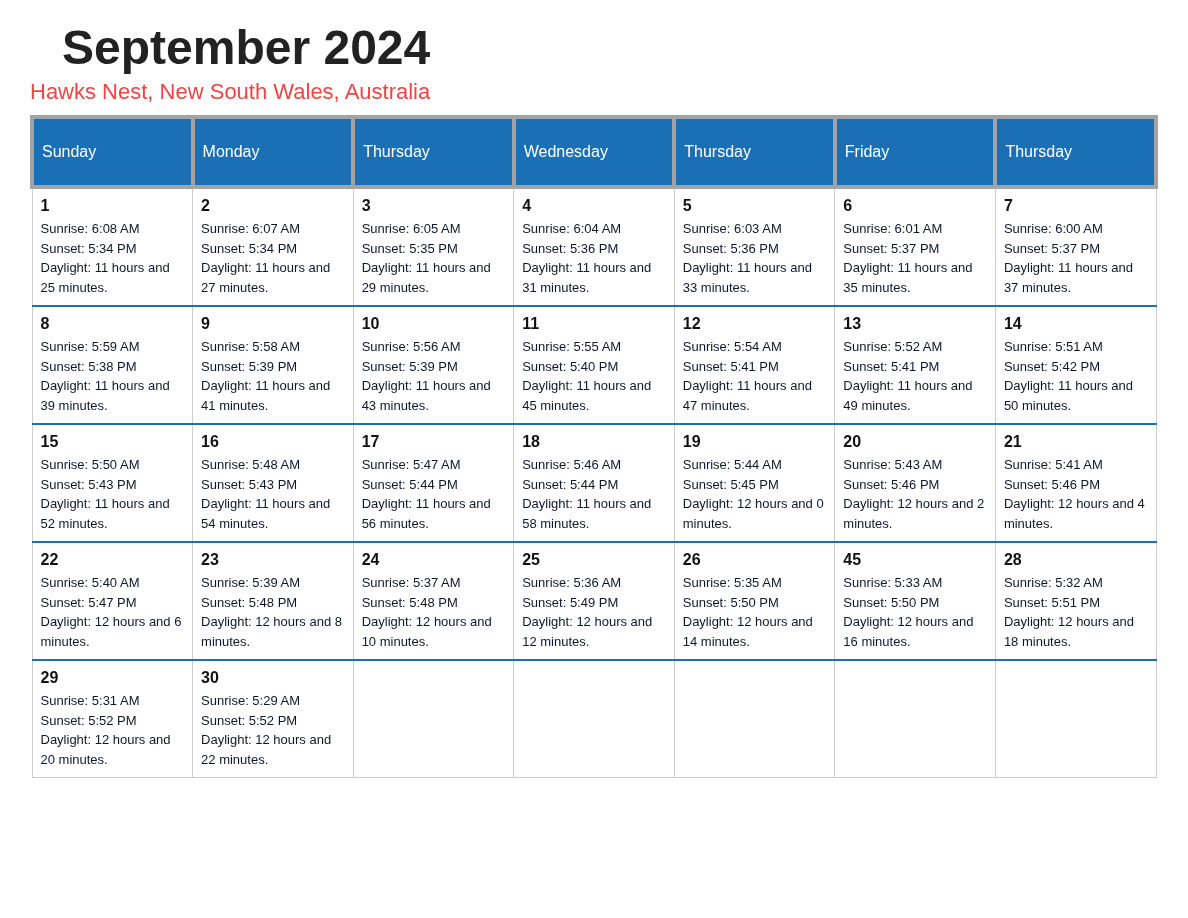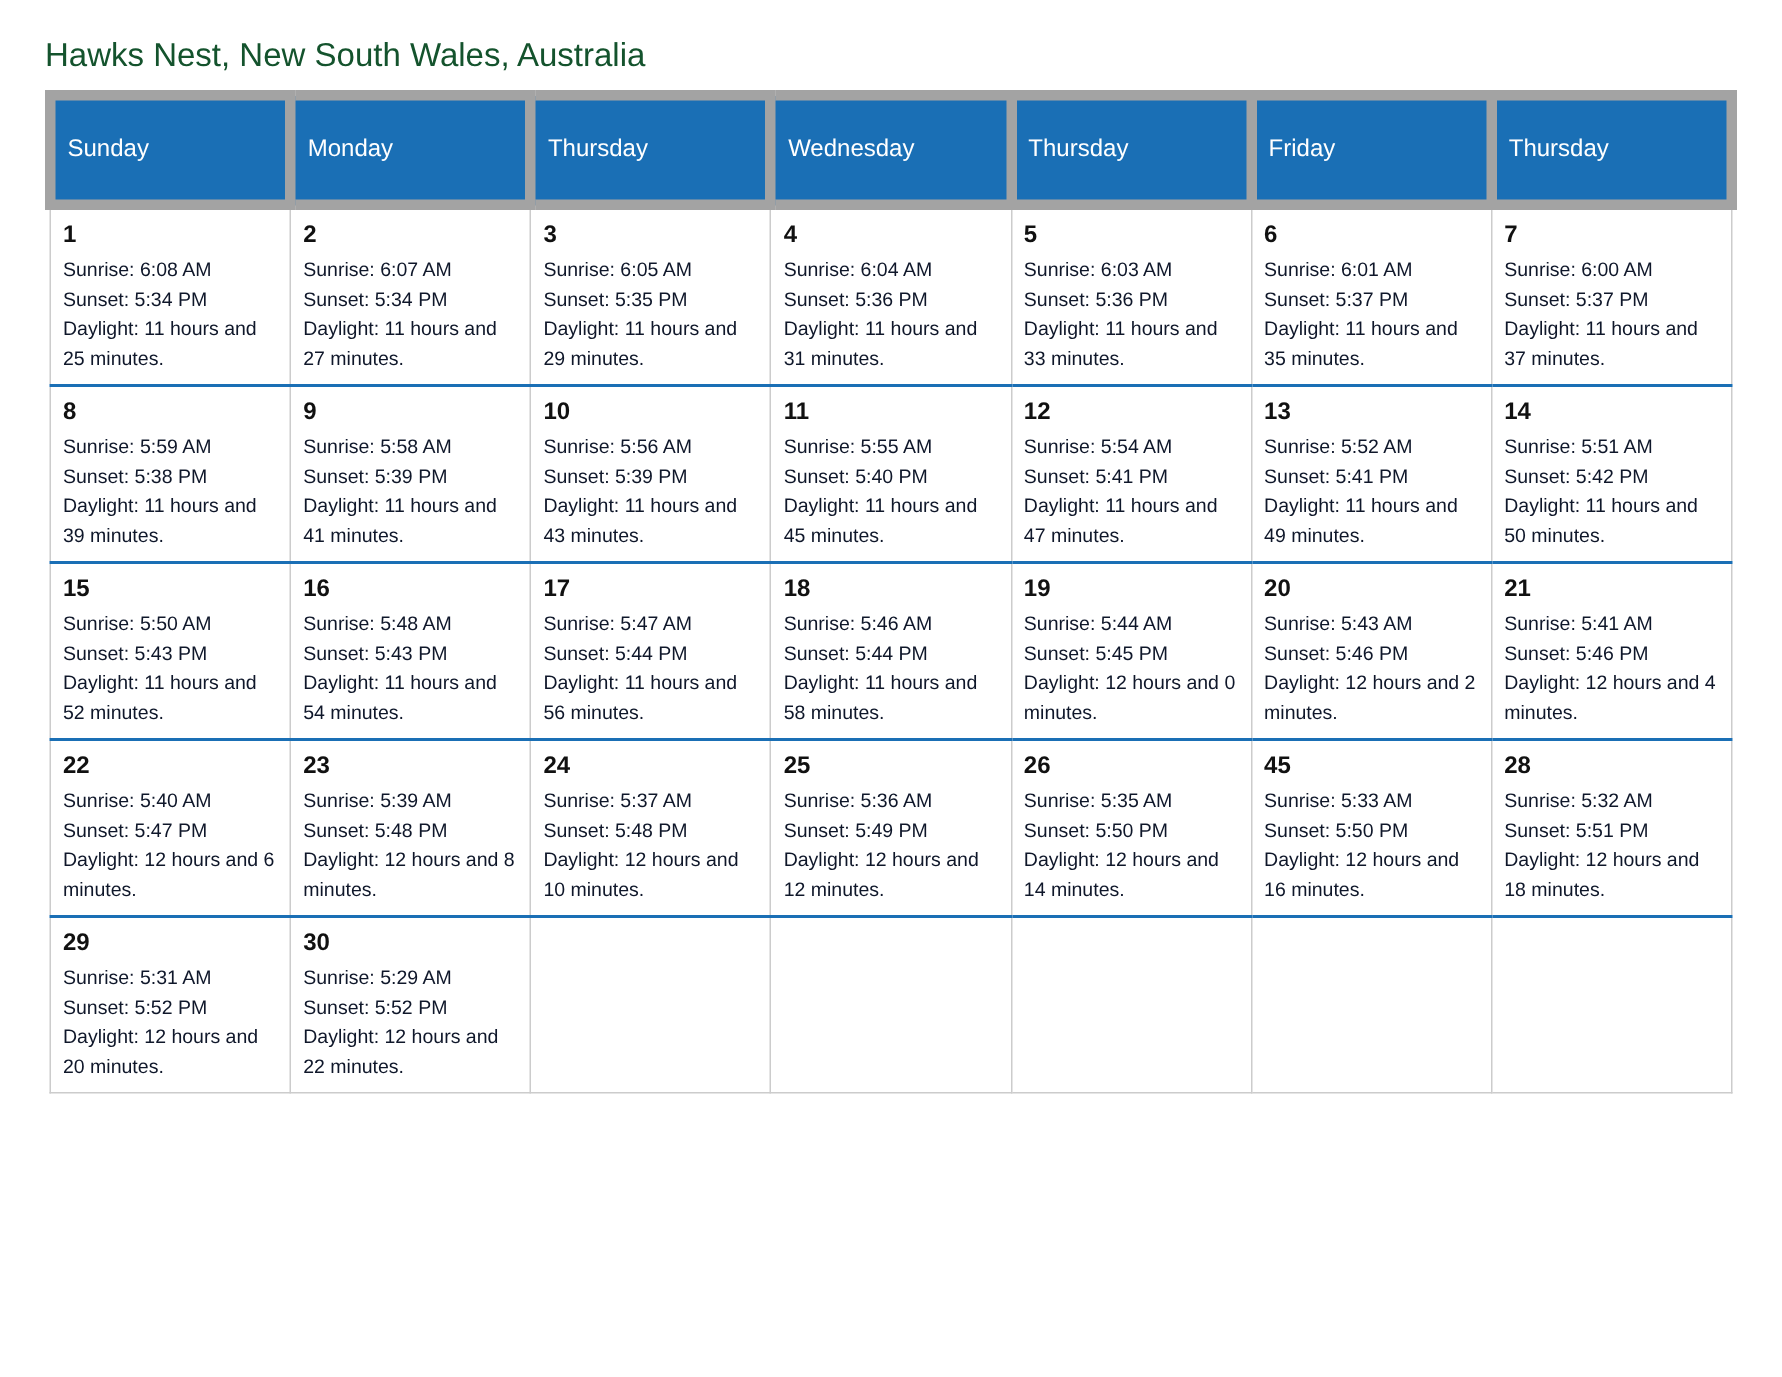--- a/index.html
+++ b/index.html
@@ -44,36 +44,36 @@
     .header-right {
       text-align: right;
     }
     .title {
       font-size: 48px;
       font-weight: bold;
       color: #222;
     }
     .subtitle {
       font-size: 22px;
-      color: #14532d;
+      color: #ef4444;
       margin-top: 4px;
     }
     .calendar {
       width: 100%;
       border-collapse: collapse;
       margin-top: 10px;
     }
     .calendar th {
       background: #1a6fb5;
       color: #fff;
       padding: 24px 8px;
       text-align: left;
       font-size: 16px;
       font-weight: normal;
-      border: 7px solid #a3a3a3;
+      border: 4px solid #a3a3a3;
     }
     .calendar td {
       vertical-align: top;
       padding: 8px 8px;
       border: 1px solid #ccc;
       font-size: 13px;
       width: 14.28%;
       min-height: 100px;
     }
     .day-number {
@@ -92,20 +92,21 @@
     }
     tr.week-row td {
       border-top: 2px solid #1a6fb5;
     }
   </style>
 </head>
 <body>
 
 <div class="header">
   <div class="header-right">
+    <div class="title">September 2024</div>
     <div class="subtitle">Hawks Nest, New South Wales, Australia</div>
   </div>
 </div>
 
 <table class="calendar">
   <thead>
     <tr>
     <th>Sunday</th>
         <th>Monday</th>
         <th>Thursday</th>

